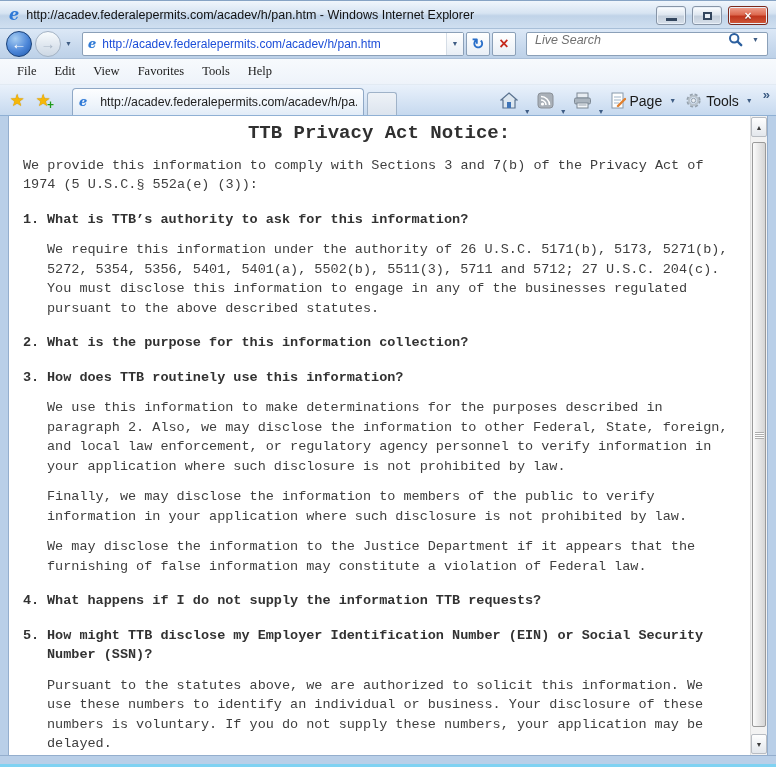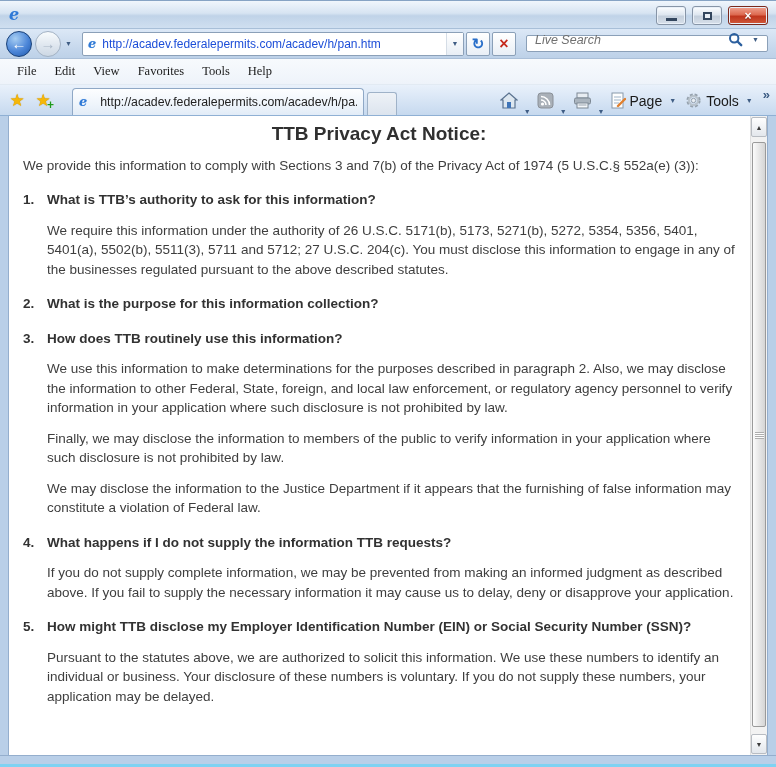--- a/index.html
+++ b/index.html
@@ -80,21 +80,21 @@
   .sq-btn {
     width: 24px; height: 24px; margin-left: 2px;
     border: 1px solid #8ba0b8; border-radius: 2px;
     background: linear-gradient(#ffffff, #e9eff6);
     display: flex; align-items: center; justify-content: center;
     font-weight: bold;
   }
   .refresh-glyph { color: #2a6fc9; font-size: 15px; }
   .stop-glyph { color: #c5291c; font-size: 16px; }
   .search-box {
-    height: 17px; flex: 1; margin-left: 10px;
+    height: 24px; flex: 1; margin-left: 10px;
     background: #fff; border: 1px solid #8ba0b8; border-radius: 2px;
     display: flex; align-items: center; padding: 0 4px 8px 8px;
   }
   .search-placeholder { font-size: 12.5px; font-style: italic; color: #707070; flex: 1; }
   .magnifier { margin-right: 5px; }
 
   
   .menubar {
     height: 26px; flex: none;
     background: linear-gradient(#f7fafd, #eef3fa);
@@ -150,21 +150,21 @@
   
   .content-wrap {
     flex: 1; background: #b9cfe8;
     padding: 0 8px; position: relative; overflow: hidden;
   }
   .content-inner {
     background: #fff; height: 100%;
     border-left: 1px solid #94aecd; border-right: 1px solid #94aecd;
     padding: 4px 32px 0 14px;
     overflow: hidden; position: relative;
-    font-size: 13.5px; color: #3e3e3e; line-height: 19.5px;
+    font-size: 13.5px; color: #3e3e3e; line-height: 19.5px; font-family: Liberation Mono, monospace;
   }
   .doc-title {
     font-size: 19px; font-weight: bold; color: #303030;
     text-align: center; margin: 4px 0 7px;
   }
   .intro { margin: 12px 0 13px; }
   .section-head { display: flex; font-weight: bold; color: #323232; margin: 15px 0 11px; }
   .section-num { width: 24px; flex: none; }
   .section-heading { flex: 1; }
   .section p { margin: 0 0 11px 24px; }
@@ -204,20 +204,21 @@
 
   svg { display: block; }
 </style>
 </head>
 <body>
 
 <div class="window">
 
   <div class="titlebar">
     <span class="ie-logo">e</span>
+    <span class="title-text">http://acadev.federalepermits.com/acadev/h/pan.htm - Windows Internet Explorer</span>
     <div class="win-buttons">
       <div class="win-btn">
         <span class="min-glyph"></span>
       </div>
       <div class="win-btn">
         <span class="restore-glyph"></span>
       </div>
       <div class="win-btn close">
         <span>×</span>
       </div>
@@ -370,21 +371,20 @@
         <p>We use this information to make determinations for the purposes described in paragraph 2.  Also, we may disclose the information to other Federal, State, foreign, and local law enforcement, or regulatory agency personnel to verify information in your application where such disclosure is not prohibited by law.</p>
         <p>Finally, we may disclose the information to members of the public to verify information in your application where such disclosure is not prohibited by law.</p>
         <p>We may disclose the information to the Justice Department if it appears that the furnishing of false information may constitute a violation of Federal law.</p>
       </div>
 
       <div class="section">
         <div class="section-head">
           <span class="section-num">4.</span>
           <span class="section-heading">What happens if I do not supply the information TTB requests?</span>
         </div>
-        <p>If you do not supply complete information, we may be prevented from making an informed judgment as described above.  If you fail to supply the necessary information it may cause us to delay, deny or disapprove your application.</p>
       </div>
 
       <div class="section">
         <div class="section-head">
           <span class="section-num">5.</span>
           <span class="section-heading">How might TTB disclose my Employer Identification Number (EIN) or Social Security Number (SSN)?</span>
         </div>
         <p>Pursuant to the statutes above, we are authorized to solicit this information.  We use these numbers to identify an individual or business.  Your disclosure of these numbers is voluntary.  If you do not supply these numbers, your application may be delayed.</p>
       </div>
     </div>

